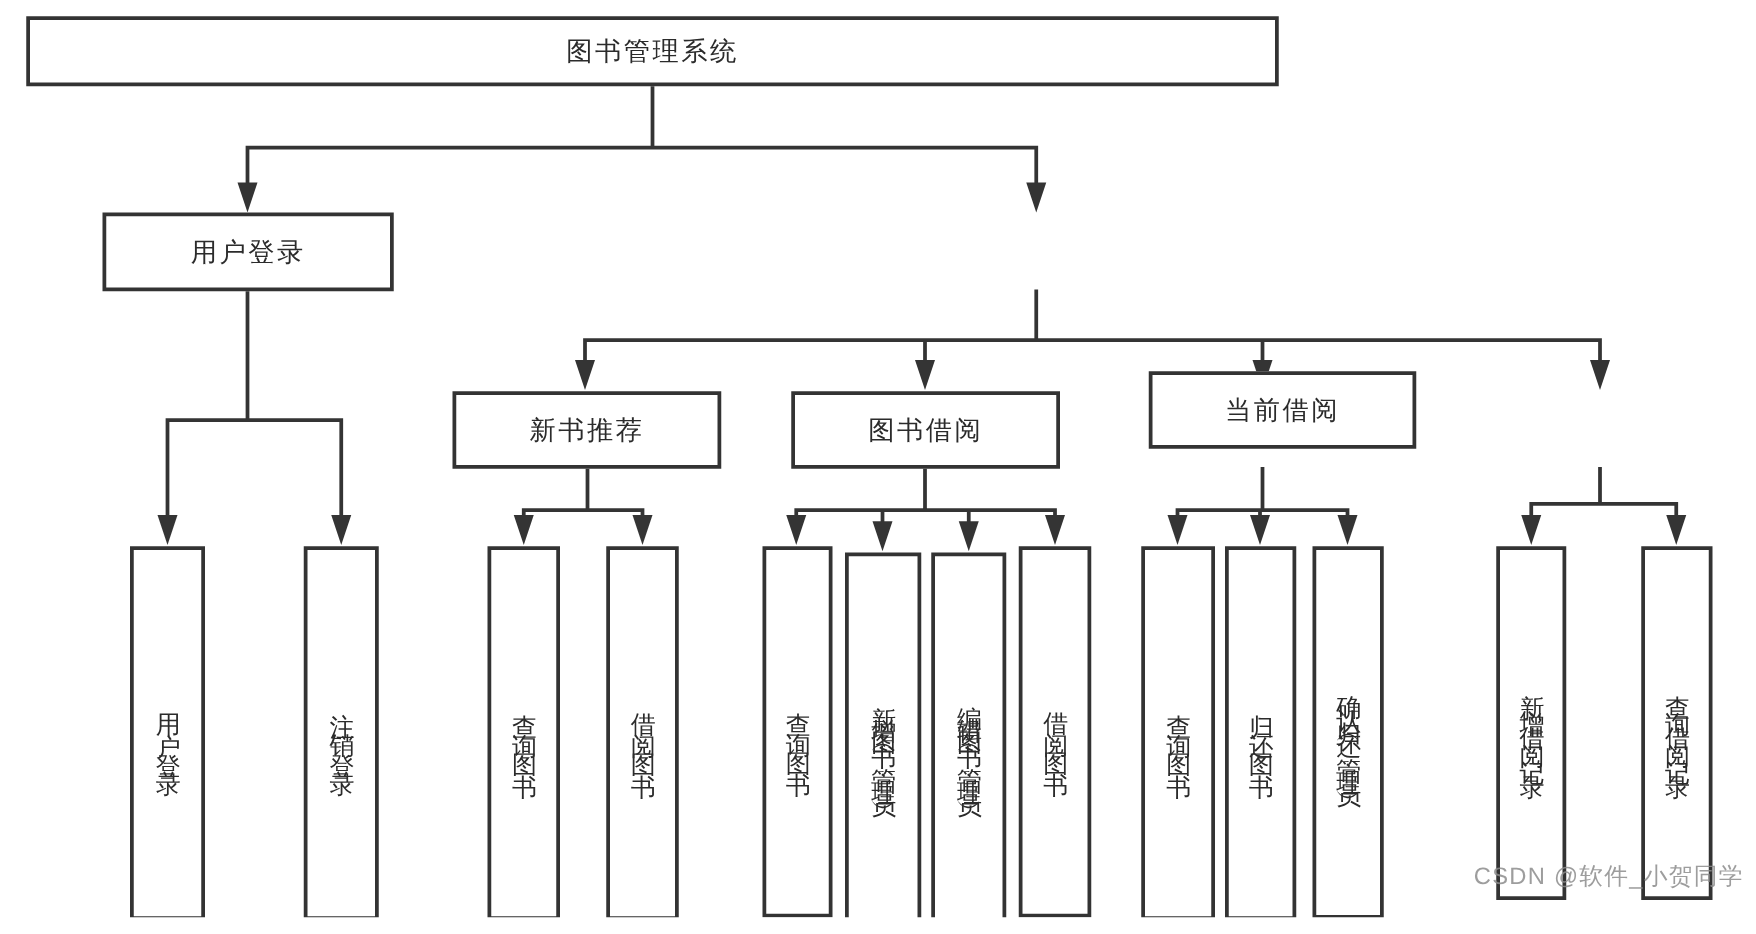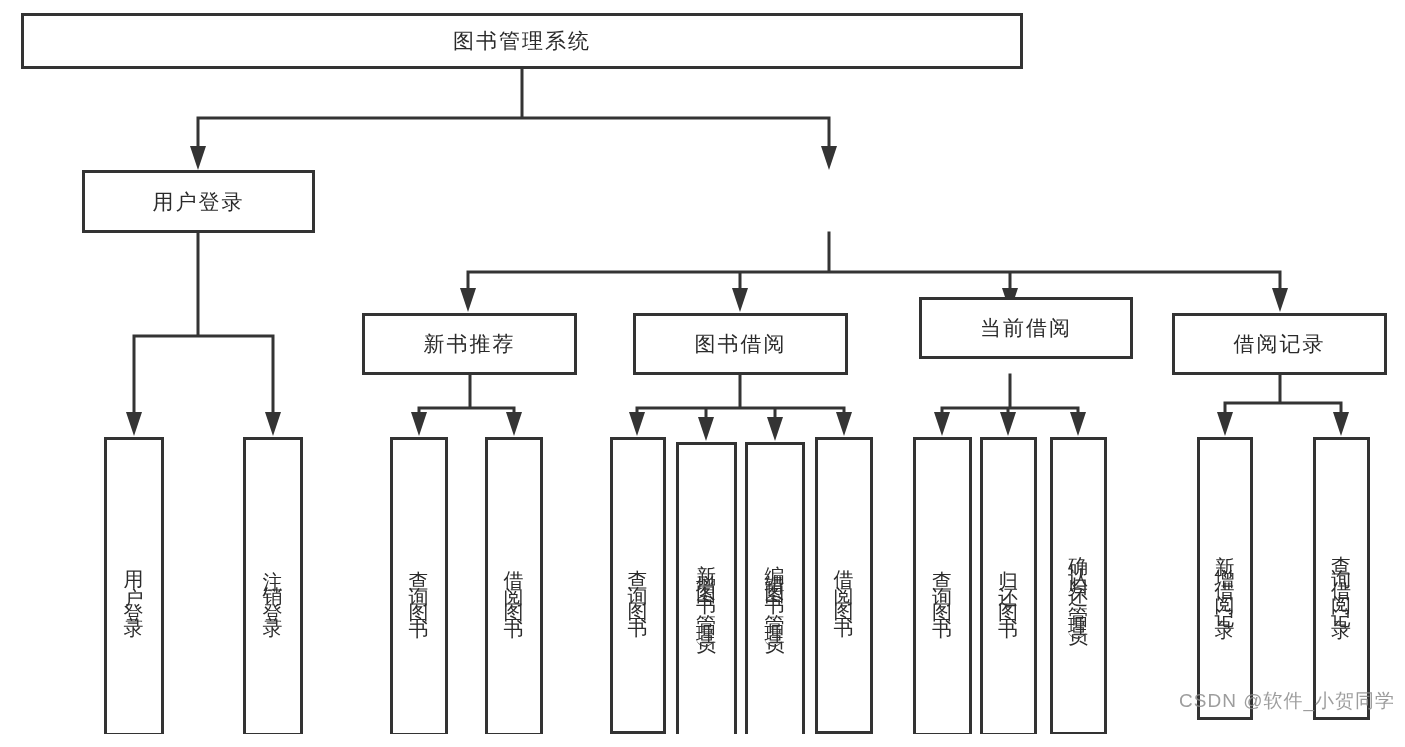--- a/index.html
+++ b/index.html
@@ -66,21 +66,20 @@
     </g>
   </svg>
 
   <div class="node hnode" style="left:21px;top:13px;width:1002px;height:56px;">图书管理系统</div>
 
   <div class="node hnode" style="left:82px;top:170px;width:233px;height:63px;">用户登录</div>
 
   <div class="node hnode" style="left:633px;top:313px;width:215px;height:62px;">图书借阅</div>
   <div class="node hnode" style="left:362px;top:313px;width:215px;height:62px;">新书推荐</div>
   <div class="node hnode" style="left:903px;top:297px;width:214px;height:62px;margin-left:16px;">当前借阅</div>
-  <div class="node hnode" style="left:1172px;top:313px;width:215px;height:62px;">借阅记录</div>
 
   <div class="node vnode" style="left:104px;top:437px;width:60px;height:299px;">
     <span class="vtext ls4">用户登录</span>
   </div>
   <div class="node vnode" style="left:243px;top:437px;width:60px;height:299px;">
     <span class="vtext ls4">注销登录</span>
   </div>
 
   <div class="node vnode" style="left:390px;top:437px;width:58px;height:299px;">
     <span class="vtext ls4">查询图书</span>

